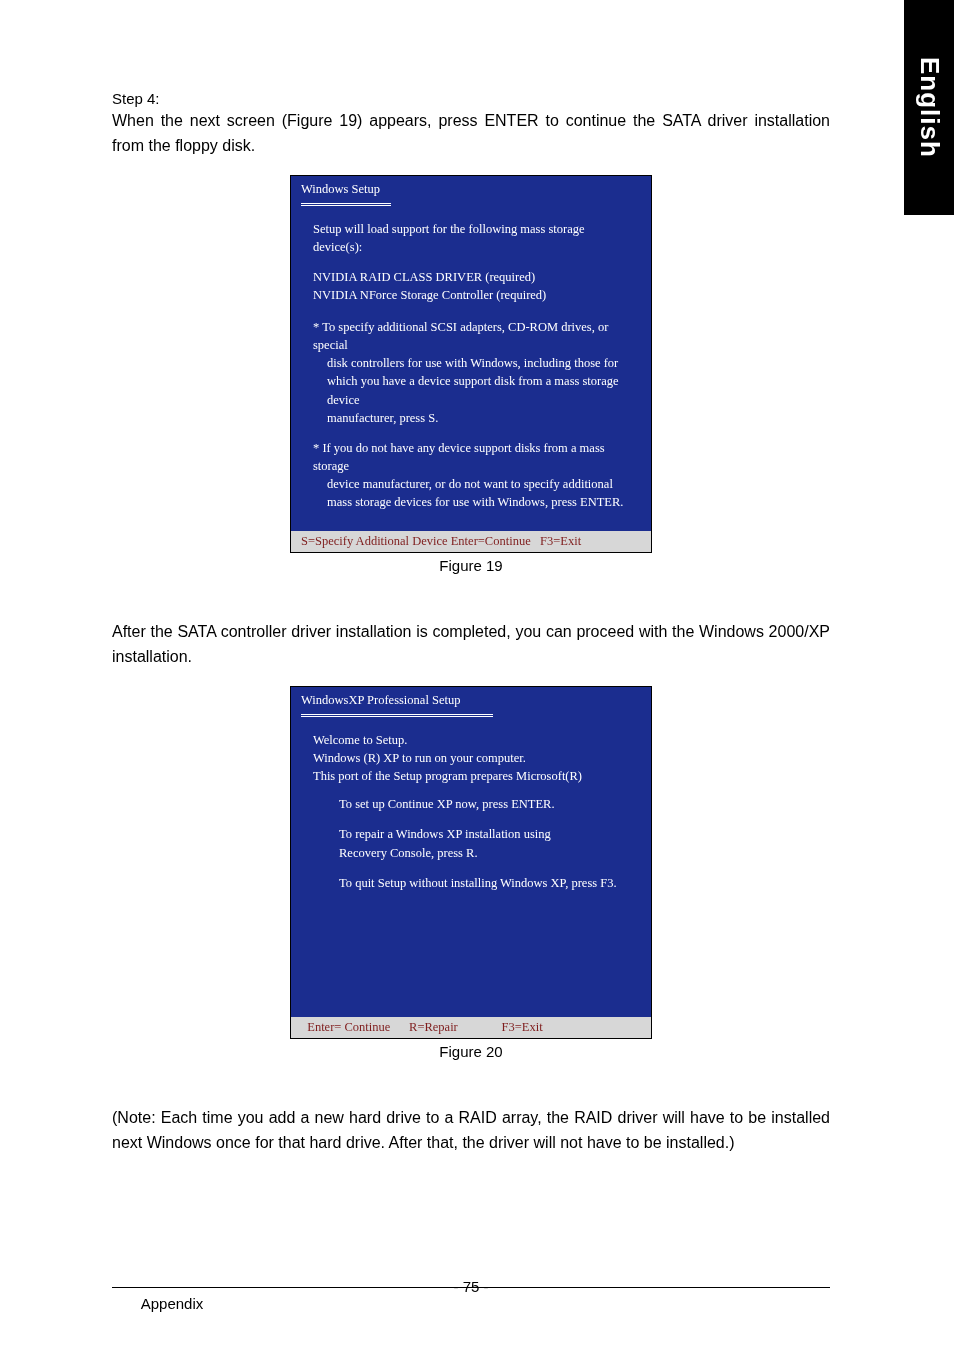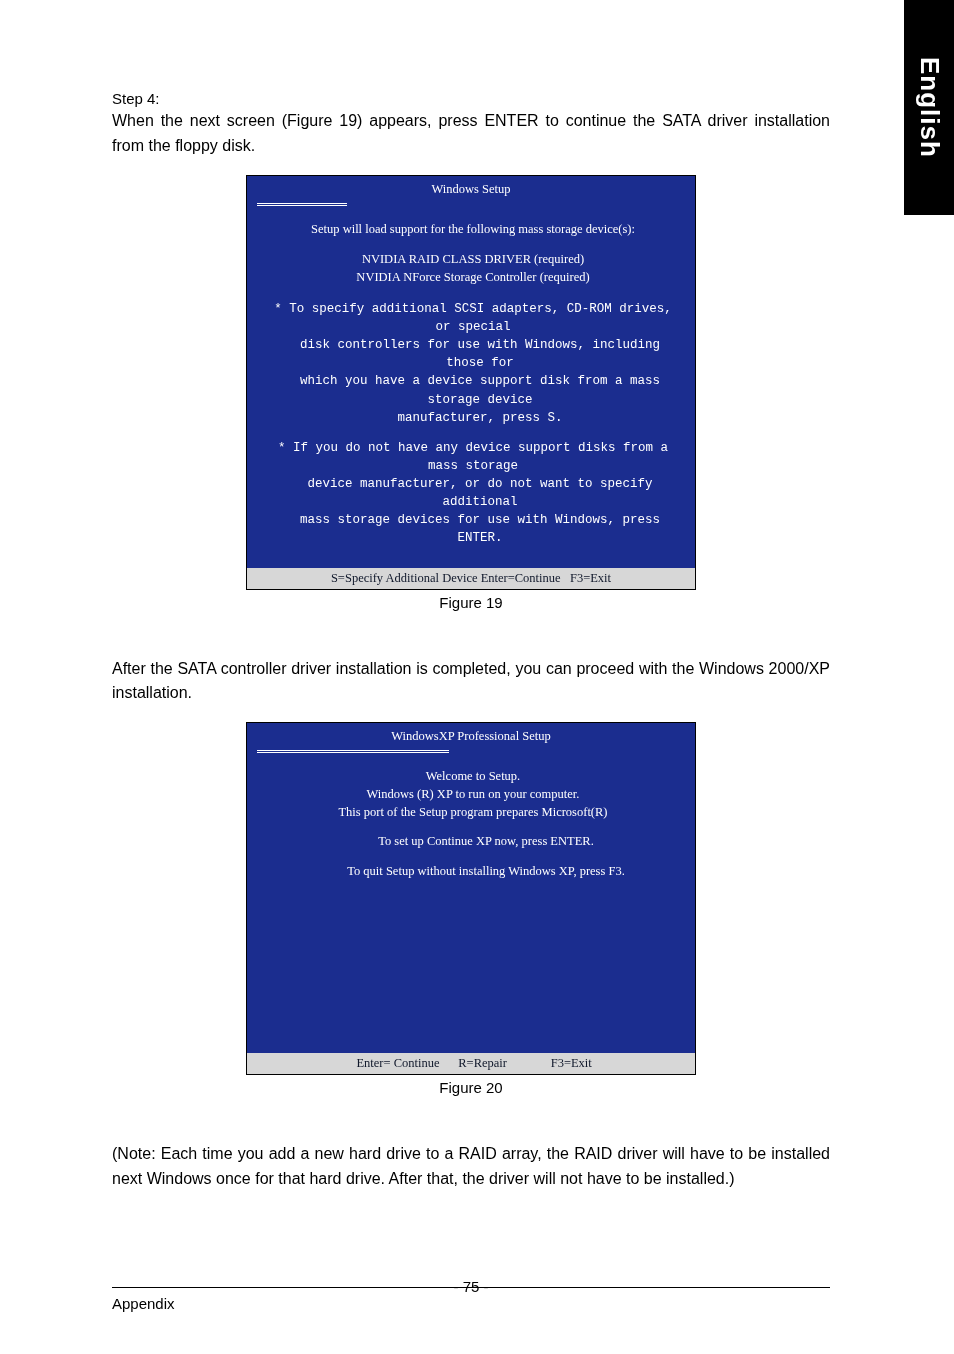--- a/index.html
+++ b/index.html
@@ -38,28 +38,27 @@
   .body-text {
     font-size: 16px;
     color: #000;
     line-height: 1.55;
     text-align: justify;
   }
   .step-label { font-size: 15px; color: #000; margin-bottom: 2px; }
   .gap-small { height: 16px; }
   .gap-med { height: 46px; }
   .setup-box {
-    width: 450px;
+    width: 362px;
     margin: 0 auto;
     border: 1px solid #000;
     background: #1b2d8f;
     color: #fff;
     font-family: "Times New Roman", Times, serif;
     font-size: 12.5px;
-    text-align: center;
   }
   .setup-header {
     padding: 6px 10px 4px 10px;
   }
   .setup-title-underline {
     height: 3px;
     border-top: 1px solid #fff;
     border-bottom: 1px solid #fff;
     margin: 2px 10px 0 10px;
   }
@@ -67,27 +66,27 @@
   .fig20 .setup-title-underline { width: 192px; }
   .setup-body {
     padding: 14px 18px 8px 22px;
     min-height: 250px;
     line-height: 1.45;
   }
   .fig19 .setup-body { min-height: 290px; }
   .fig20 .setup-body { min-height: 300px; padding-top: 14px; }
   .setup-footer {
     background: #d7d7d7;
-    color: #0f172a;
+    color: #7f1d1d;
     padding: 3px 10px;
     font-size: 12.5px;
     white-space: pre;
   }
   .driver-block { padding-left: 0; margin: 12px 0 14px 0; }
-  .bullet-block { margin: 2px 0 12px 0; font-family: Liberation Mono, monospace; }
+  .bullet-block { margin: 2px 0 12px 0; }
   .bullet-block .hang { padding-left: 14px; }
   .indent-block { padding-left: 26px; margin: 10px 0 12px 0; }
   .fig-caption {
     text-align: center;
     font-size: 15px;
     color: #000;
     margin-top: 4px;
   }
   .footer-line {
     position: absolute;
@@ -100,21 +99,21 @@
     position: absolute;
     left: 112px;
     width: 718px;
     bottom: 42px;
     display: flex;
     font-size: 15px;
     color: #000;
     flex-direction: column;
   }
   .footer-center { flex: 1; text-align: center; }
-  .footer-right { width: 120px; text-align: left; }
+  .footer-right { width: 120px; text-align: center; }
   .footer-left-spacer { width: 120px; }
 </style>
 </head>
 <body>
 
 <div class="page">
 
   <div class="side-tab">
     <span>English</span>
   </div>
@@ -161,20 +160,24 @@
       <div class="setup-header">WindowsXP Professional  Setup</div>
       <div class="setup-title-underline"></div>
       <div class="setup-body">
         <div>Welcome to Setup.</div>
         <div>Windows (R) XP  to run on your computer.</div>
         <div>This port of the Setup program prepares Microsoft(R)</div>
         <div class="indent-block">
           <div>To set up Continue XP now, press ENTER.</div>
         </div>
         <div class="indent-block">
+          <div>To repair a Windows XP installation using</div>
+          <div>Recovery Console, press R.</div>
+        </div>
+        <div class="indent-block">
           <div>To quit Setup without installing Windows XP, press F3.</div>
         </div>
       </div>
       <div class="setup-footer">  Enter= Continue      R=Repair              F3=Exit</div>
     </div>
     <div class="fig-caption">Figure 20</div>
 
     <div class="gap-med"></div>
 
     <div class="body-text">(Note: Each time you add a new hard drive to a RAID array, the RAID driver will have to be installed next Windows once for that hard drive. After that, the driver will not have to be installed.)</div>

